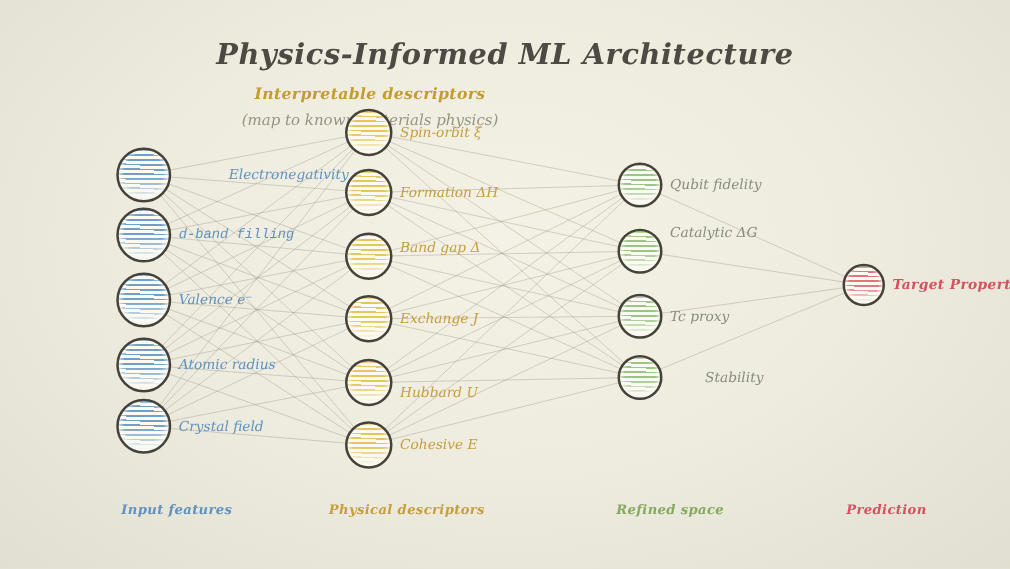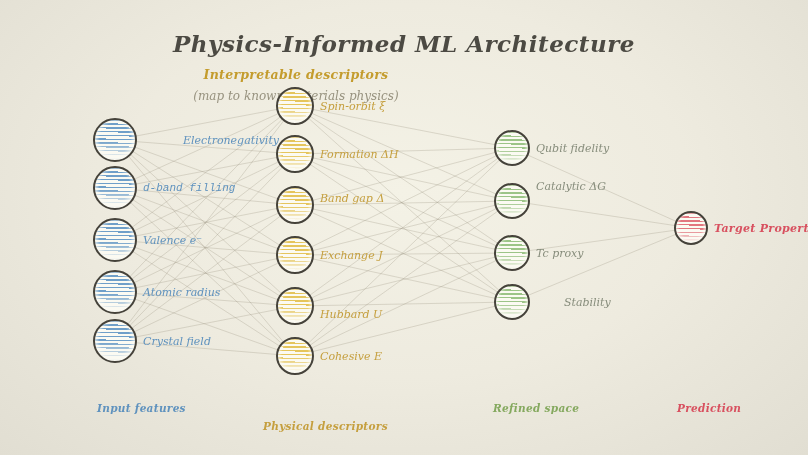--- a/index.html
+++ b/index.html
@@ -138,21 +138,21 @@
       <div class="node" style="left: 276px; top: 135px; width: 38px; height: 38px; background-image: radial-gradient(circle at 50% 46%, rgba(251, 250, 242, 0) 52%, rgba(251, 250, 242, 0.92) 74%), linear-gradient(rgba(251, 250, 242, 0) 52%, rgba(251, 250, 242, 0.88) 94%), repeating-linear-gradient(181deg, rgb(229, 197, 92) 0px, rgb(229, 197, 92) 1.4px, rgba(255, 255, 255, 0) 1.4px, rgba(255, 255, 255, 0) 3.8px);"></div>
       <div class="node-label" style="left: 320px; top: 154px; color: rgb(197, 159, 62);">Formation ΔH</div>
       <div class="node" style="left: 276px; top: 186px; width: 38px; height: 38px; background-image: radial-gradient(circle at 50% 46%, rgba(251, 250, 242, 0) 52%, rgba(251, 250, 242, 0.92) 74%), linear-gradient(rgba(251, 250, 242, 0) 52%, rgba(251, 250, 242, 0.88) 94%), repeating-linear-gradient(181deg, rgb(229, 197, 92) 0px, rgb(229, 197, 92) 1.4px, rgba(255, 255, 255, 0) 1.4px, rgba(255, 255, 255, 0) 3.8px);"></div>
       <div class="node-label" style="left: 320px; top: 198px; color: rgb(197, 159, 62);">Band gap Δ</div>
       <div class="node" style="left: 276px; top: 236px; width: 38px; height: 38px; background-image: radial-gradient(circle at 50% 46%, rgba(251, 250, 242, 0) 52%, rgba(251, 250, 242, 0.92) 74%), linear-gradient(rgba(251, 250, 242, 0) 52%, rgba(251, 250, 242, 0.88) 94%), repeating-linear-gradient(181deg, rgb(229, 197, 92) 0px, rgb(229, 197, 92) 1.4px, rgba(255, 255, 255, 0) 1.4px, rgba(255, 255, 255, 0) 3.8px);"></div>
       <div class="node-label" style="left: 320px; top: 255px; color: rgb(197, 159, 62);">Exchange J</div>
       <div class="node" style="left: 276px; top: 287px; width: 38px; height: 38px; background-image: radial-gradient(circle at 50% 46%, rgba(251, 250, 242, 0) 52%, rgba(251, 250, 242, 0.92) 74%), linear-gradient(rgba(251, 250, 242, 0) 52%, rgba(251, 250, 242, 0.88) 94%), repeating-linear-gradient(181deg, rgb(229, 197, 92) 0px, rgb(229, 197, 92) 1.4px, rgba(255, 255, 255, 0) 1.4px, rgba(255, 255, 255, 0) 3.8px);"></div>
       <div class="node-label" style="left: 320px; top: 314px; color: rgb(197, 159, 62);">Hubbard U</div>
       <div class="node" style="left: 276px; top: 337px; width: 38px; height: 38px; background-image: radial-gradient(circle at 50% 46%, rgba(251, 250, 242, 0) 52%, rgba(251, 250, 242, 0.92) 74%), linear-gradient(rgba(251, 250, 242, 0) 52%, rgba(251, 250, 242, 0.88) 94%), repeating-linear-gradient(181deg, rgb(229, 197, 92) 0px, rgb(229, 197, 92) 1.4px, rgba(255, 255, 255, 0) 1.4px, rgba(255, 255, 255, 0) 3.8px);"></div>
       <div class="node-label" style="left: 320px; top: 356px; color: rgb(197, 159, 62);">Cohesive E</div>
-      <div class="footer-label" style="left: 263px; top: 396px; color: rgb(197, 159, 62);">Physical descriptors</div>
+      <div class="footer-label" style="left: 263px; top: 378px; color: rgb(197, 159, 62);">Physical descriptors</div>
       <div class="node" style="left: 494px; top: 130px; width: 36px; height: 36px; background-image: radial-gradient(circle at 50% 46%, rgba(251, 250, 242, 0) 52%, rgba(251, 250, 242, 0.92) 74%), linear-gradient(rgba(251, 250, 242, 0) 52%, rgba(251, 250, 242, 0.88) 94%), repeating-linear-gradient(181deg, rgb(156, 196, 135) 0px, rgb(156, 196, 135) 1.4px, rgba(255, 255, 255, 0) 1.4px, rgba(255, 255, 255, 0) 3.8px);"></div>
       <div class="node-label" style="left: 536px; top: 148px; color: rgb(135, 141, 124);">Qubit fidelity</div>
       <div class="node" style="left: 494px; top: 183px; width: 36px; height: 36px; background-image: radial-gradient(circle at 50% 46%, rgba(251, 250, 242, 0) 52%, rgba(251, 250, 242, 0.92) 74%), linear-gradient(rgba(251, 250, 242, 0) 52%, rgba(251, 250, 242, 0.88) 94%), repeating-linear-gradient(181deg, rgb(156, 196, 135) 0px, rgb(156, 196, 135) 1.4px, rgba(255, 255, 255, 0) 1.4px, rgba(255, 255, 255, 0) 3.8px);"></div>
       <div class="node-label" style="left: 536px; top: 186px; color: rgb(135, 141, 124);">Catalytic ΔG</div>
       <div class="node" style="left: 494px; top: 235px; width: 36px; height: 36px; background-image: radial-gradient(circle at 50% 46%, rgba(251, 250, 242, 0) 52%, rgba(251, 250, 242, 0.92) 74%), linear-gradient(rgba(251, 250, 242, 0) 52%, rgba(251, 250, 242, 0.88) 94%), repeating-linear-gradient(181deg, rgb(156, 196, 135) 0px, rgb(156, 196, 135) 1.4px, rgba(255, 255, 255, 0) 1.4px, rgba(255, 255, 255, 0) 3.8px);"></div>
       <div class="node-label" style="left: 536px; top: 253px; color: rgb(135, 141, 124);">Tc proxy</div>
       <div class="node" style="left: 494px; top: 284px; width: 36px; height: 36px; background-image: radial-gradient(circle at 50% 46%, rgba(251, 250, 242, 0) 52%, rgba(251, 250, 242, 0.92) 74%), linear-gradient(rgba(251, 250, 242, 0) 52%, rgba(251, 250, 242, 0.88) 94%), repeating-linear-gradient(181deg, rgb(156, 196, 135) 0px, rgb(156, 196, 135) 1.4px, rgba(255, 255, 255, 0) 1.4px, rgba(255, 255, 255, 0) 3.8px);"></div>
       <div class="node-label" style="left: 536px; top: 302px; color: rgb(135, 141, 124); margin-left: 28px;">Stability</div>
       <div class="footer-label" style="left: 493px; top: 378px; color: rgb(133, 169, 95);">Refined space</div>
       <div class="node" style="left: 674px; top: 211px; width: 34px; height: 34px; background-image: radial-gradient(circle at 50% 46%, rgba(251, 250, 242, 0) 52%, rgba(251, 250, 242, 0.92) 74%), linear-gradient(rgba(251, 250, 242, 0) 52%, rgba(251, 250, 242, 0.88) 94%), repeating-linear-gradient(181deg, rgb(226, 117, 126) 0px, rgb(226, 117, 126) 1.4px, rgba(255, 255, 255, 0) 1.4px, rgba(255, 255, 255, 0) 3.8px);"></div>

